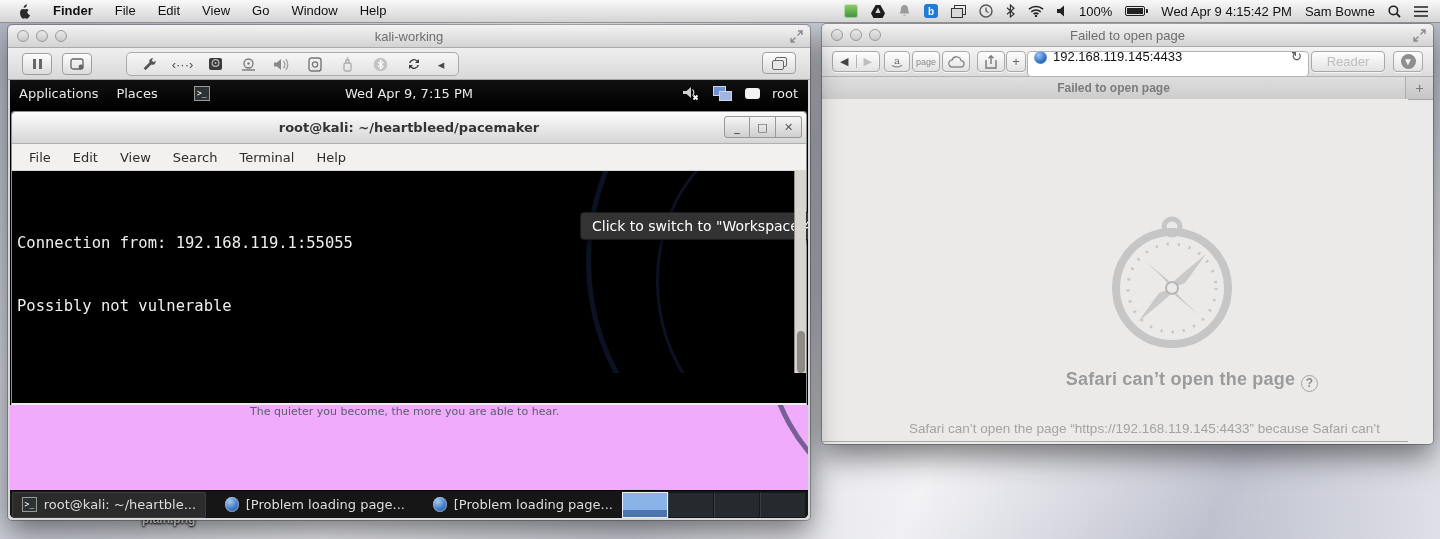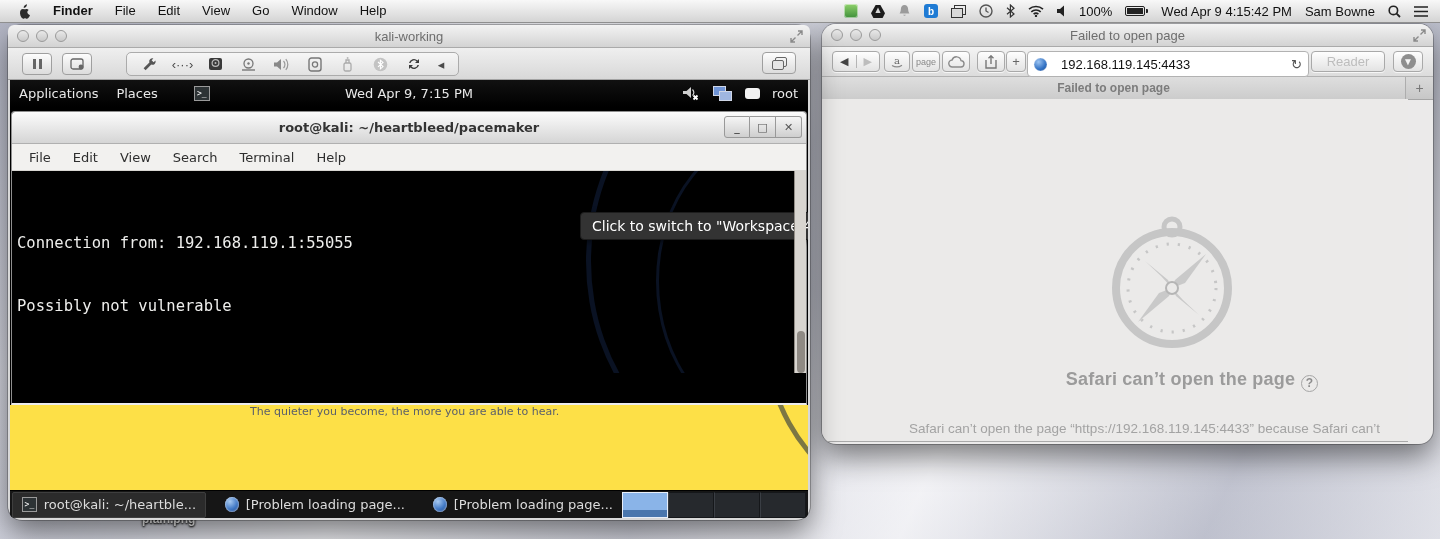--- a/index.html
+++ b/index.html
@@ -19,21 +19,21 @@
   .macbar .appname { font-weight:bold; }
   .macbar .right { margin-left:auto; display:flex; align-items:center; gap:13px; padding-right:12px; }
   .sicon { display:inline-flex; align-items:center; justify-content:center; height:16px; }
   .bluebadge { width:14px; height:14px; background:#1f7bd4; border-radius:3px; color:#fff; font-size:10px; font-weight:bold; display:flex; align-items:center; justify-content:center; }
   .greenbadge { width:14px; height:14px; background:linear-gradient(#8fd16b,#3f8f3a); border-radius:3px; box-shadow:inset 0 0 0 1px rgba(255,255,255,.5); }
   .batt { display:inline-flex; align-items:center; }
   .batt .cell { width:20px; height:10px; border:1px solid #222; border-radius:2px; padding:1px; }
   .batt .cell i { display:block; height:100%; width:100%; background:#222; }
   .batt .tip { width:2px; height:4px; background:#222; margin-left:1px; border-radius:0 1px 1px 0; }
   
-  .window { position:absolute; border-radius:14px; box-shadow:0 12px 30px rgba(0,0,0,.5), 0 0 0 1px rgba(0,0,0,.25); }
+  .window { position:absolute; border-radius:4px; box-shadow:0 12px 30px rgba(0,0,0,.5), 0 0 0 1px rgba(0,0,0,.25); }
   .titlebar { position:relative; height:23px; background:linear-gradient(#f3f3f3,#d3d3d3); border-bottom:1px solid #aaa; border-radius:6px 6px 0 0; display:flex; align-items:center; }
   .lights { display:flex; gap:7px; padding-left:9px; }
   .light { width:12px; height:12px; border-radius:50%; border:1px solid #9a9a9a; background:linear-gradient(#e9e9e9,#c9c9c9); }
   .wtitle { position:absolute; left:0; right:0; text-align:center; font-size:13px; color:#6e6e6e; }
   .expand { position:absolute; right:7px; top:5px; width:13px; height:13px; }
   
   #vmwin { left:8px; top:25px; width:802px; height:495px; background:#d8d8d8; z-index:10; }
   .vmtoolbar { height:32px; background:linear-gradient(#efefef,#d8d8d8); border-bottom:1px solid #a3a3a3; position:relative; display:flex; align-items:center; }
   .vmbtn { height:22px; border:1px solid #9f9f9f; border-radius:4px; background:linear-gradient(#fdfdfd,#dcdcdc); display:inline-flex; align-items:center; justify-content:center; color:#555; }
   .pausebars { display:flex; gap:3px; } .pausebars i { width:3px; height:10px; background:#666; display:block; }
@@ -62,40 +62,40 @@
   .tmenu { height:27px; background:#f2f1ef; border-bottom:1px solid #d8d6d2; display:flex; align-items:center; gap:0; font-family:"DejaVu Sans",sans-serif; font-size:13px; color:#2e2e2e; padding-left:6px; }
   .tmenu span { padding:0 11px; }
   .tbody { position:relative; height:202px; background:#000; overflow:hidden; font-family:"DejaVu Sans Mono",monospace; font-size:15.5px; line-height:21px; color:#eeeeec; }
   .tbody .lines { position:absolute; left:5px; top:20px; white-space:pre; z-index:3; }
   .cursor { position:absolute; left:5px; top:209px; width:11px; height:20px; background:#fff; z-index:3; }
   .kbrand { position:absolute; left:287px; top:188px; z-index:1; font-family:"DejaVu Sans",sans-serif; font-weight:bold; font-size:29px; letter-spacing:3px; color:#10192e; text-shadow:0 1px 0 rgba(120,130,150,.35), 0 -1px 0 rgba(60,70,95,.6);margin-top:28px; }
   .swirl { position:absolute; border:4px solid rgba(18,32,64,.55); border-radius:50%; z-index:0; }
   .tscroll { position:absolute; right:0; top:0; width:12px; height:231px; background:#d8d5d0; border-left:1px solid #938e87; z-index:4; }
   .tscroll .thumb { position:absolute; left:2px; width:8px; height:42px; top:160px; background:#8f8a84; border-radius:4px; }
   
-  .kdesk { position:absolute; left:0; top:325px; width:932px; height:85px; background:#fde047; overflow:hidden; }
+  .kdesk { position:absolute; left:0; top:325px; width:932px; height:85px; background:#f0abfc; overflow:hidden; }
   .tagline { position:absolute; left:240px; top:0px; font-family:"DejaVu Sans",sans-serif; font-size:11px; color:#5a5f6b; }
   .tooltip { position:absolute; left:570px; top:132px; background:#333; border:1px solid #1d1d1d; border-radius:4px; color:#fff; font-family:"DejaVu Sans",sans-serif; font-size:14px; padding:5px 11px; white-space:nowrap; box-shadow:0 2px 6px rgba(0,0,0,.6); }
   .ktask { position:absolute; left:0; top:410px; width:798px; height:28px; background:#161616; border-top:1px solid #000; display:flex; align-items:center; font-family:"DejaVu Sans",sans-serif; font-size:13px; color:#ddd; }
   .task { display:flex; align-items:center; gap:7px; height:26px; padding:0 9px; max-width:212px; white-space:nowrap; overflow:hidden; }
   .task.active { background:#2b2b2b; border:1px solid #3e3e3e; border-radius:2px; margin-left:2px; }
   .wswitch { margin-left:auto; margin-right:2px; display:flex; height:26px; }
   .wcell { width:46px; height:26px; background:#26292d; border:1px solid #15171a; border-left-color:#3a3e44; }
   .wcell.active { background:#8ab4e8; border:1px solid #e8eef8; box-shadow:inset 0 -7px 0 #4a76ad; }
   
   .filelabel { position:absolute; left:142px; top:512px; z-index:5; font-size:12px; font-weight:bold; color:#fff; text-shadow:0 1px 2px #000, 0 0 3px #000; }
   
   #safwin { left:822px; top:24px; width:611px; height:420px; background:#ebeaea; z-index:9; overflow:hidden; }
   .saftools { height:30px; background:linear-gradient(#f4f4f4,#dcdcdc); border-bottom:1px solid #b2b2b2; position:relative; }
   .sbtn { position:absolute; top:4px; height:21px; border:1px solid #a9a9a9; border-radius:4px; background:linear-gradient(#fefefe,#e3e3e3); display:flex; align-items:center; justify-content:center; color:#666; box-shadow:0 1px 0 rgba(255,255,255,.7); }
   .navgroup { left:10px; width:48px; display:flex; padding:0; }
   .navgroup .half { flex:1; display:flex; align-items:center; justify-content:center; font-size:11px; }
   .navgroup .half:first-child { border-right:1px solid #b5b5b5; color:#444; }
   .navgroup .half:last-child { color:#bdbdbd; }
-  .urlfield { position:absolute; left:205px; top:4px; width:282px; height:21px; background:#fff; border:1px solid #b2b2b2; border-radius:4px; display:flex; align-items:center; padding:12px 6px; gap:14px; font-size:13px; color:#111; }
+  .urlfield { position:absolute; left:205px; top:4px; width:282px; height:21px; background:#fff; border:1px solid #b2b2b2; border-radius:4px; display:flex; align-items:flex-end; padding:12px 6px; gap:6px; font-size:13px; color:#111; }
   .urlfield .reload { margin-left:auto; color:#555; font-size:13px; }
   .favglobe { width:13px; height:13px; border-radius:50%; background:radial-gradient(circle at 35% 30%,#9cc4f2,#2f6fc2 60%,#1c4b8f); box-shadow:inset 0 0 1px #fff; position:relative; flex:0 0 auto; }
   .readerbtn { left:489px; width:74px; font-size:13px; color:#bdbdbd; }
   .dlbtn { left:571px; width:30px; }
   .dlcircle { width:15px; height:15px; border-radius:50%; background:#8e8e8e; color:#f4f4f4; font-size:10px; display:flex; align-items:center; justify-content:center; }
   .saftabs { height:23px; background:linear-gradient(#d9d9d9,#c7c7c7); border-bottom:1px solid #a5a5a5; position:relative; display:flex; }
   .tab { flex:1; border-right:1px solid #adadad; background:linear-gradient(#dedede,#cccccc); display:flex; align-items:center; justify-content:center; font-size:12px; font-weight:bold; color:#7c7c7c; }
   .newtab { width:27px; display:flex; align-items:center; justify-content:center; color:#777; font-size:14px; }
   .safcontent { position:absolute; left:0; top:75px; width:586px; height:343px; background:#ebeae9; border-bottom:1px solid #a9a9a9; overflow:hidden; }
   .errhead { position:absolute; left:0; top:270px; width:740px; text-align:center; font-size:18px; font-weight:bold; color:#9b9b9b; letter-spacing:.2px; }

